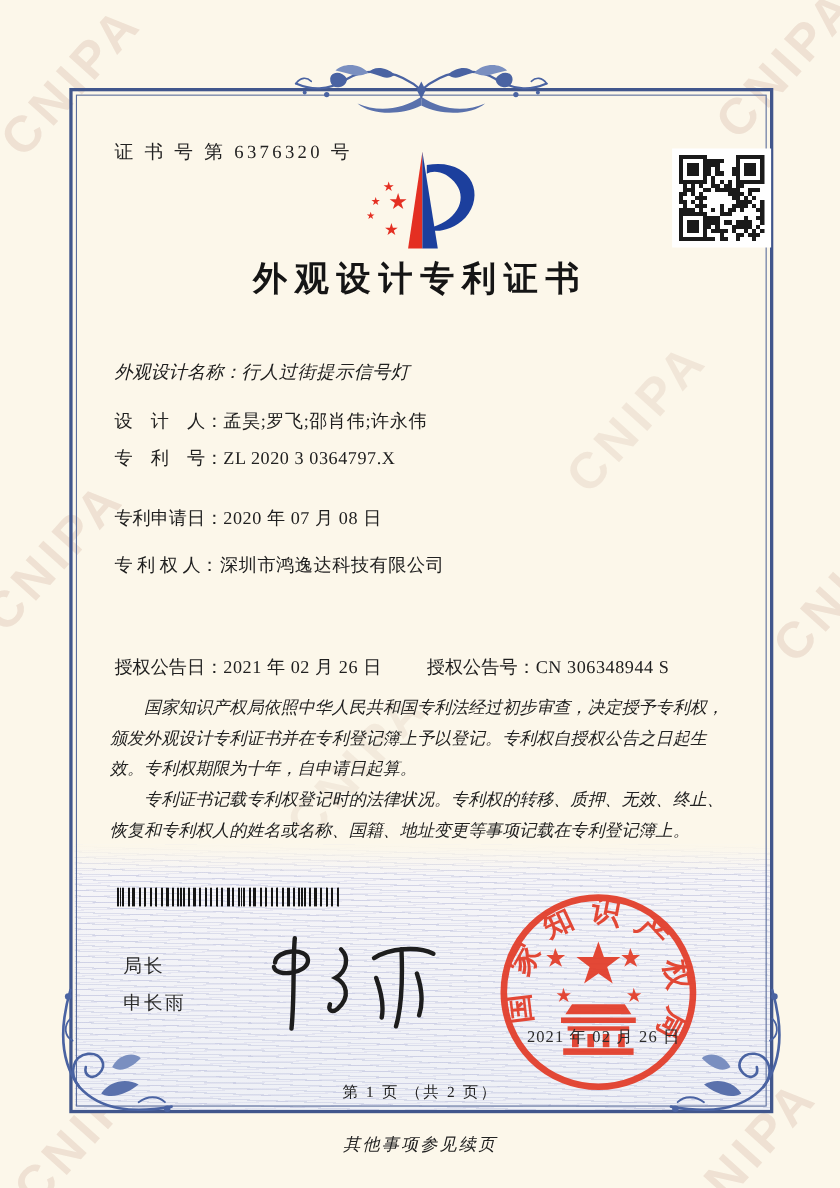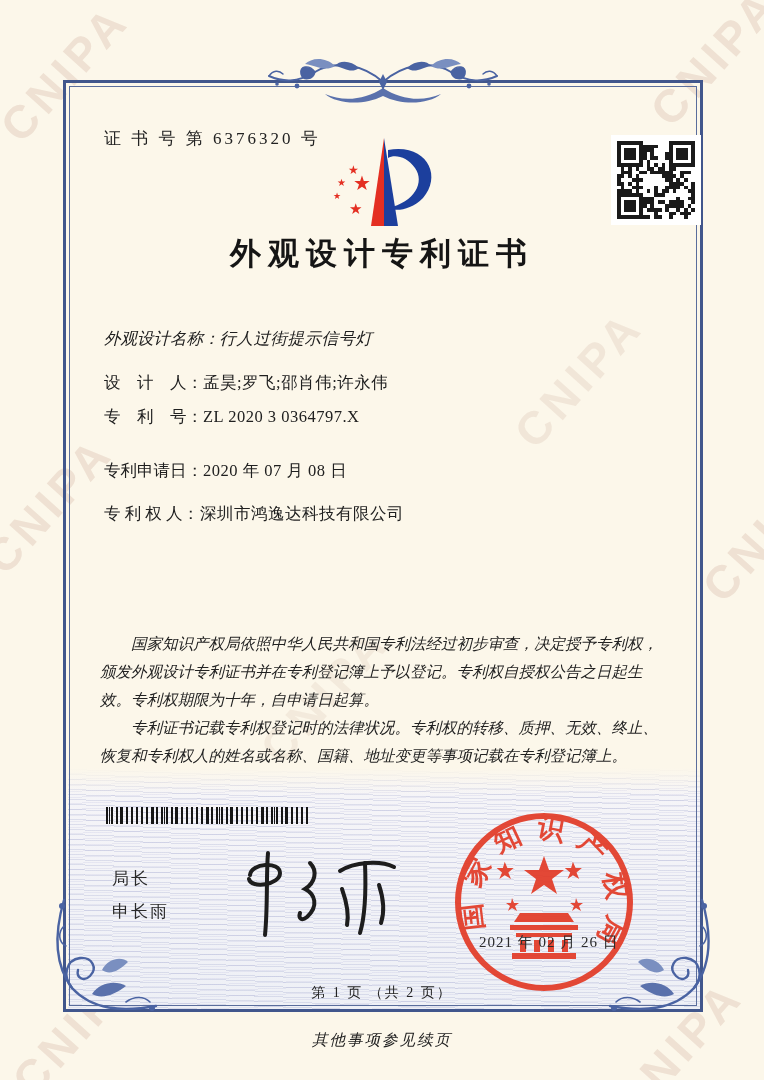--- a/index.html
+++ b/index.html
@@ -420,20 +420,24 @@
   </div>
   <div class="frow r3">
     <span class="flabel">专　利　号：</span><span class="fvalue">ZL 2020 3 0364797.X</span>
   </div>
   <div class="frow r4">
     <span class="flabel">专利申请日：</span><span class="fvalue">2020 年 07 月 08 日</span>
   </div>
   <div class="frow r5">
     <span class="flabel">专 利 权 人：</span><span class="fvalue">深圳市鸿逸达科技有限公司</span>
   </div>
+  <div class="frow r7">
+    <span class="flabel">授权公告日：</span><span class="fvalue">2021 年 02 月 26 日</span>
+    <span class="grant-no"><span>授权公告号：</span><span class="fvalue">CN 306348944 S</span></span>
+  </div>
 
   <div class="paras">
     <p>国家知识产权局依照中华人民共和国专利法经过初步审查，决定授予专利权，颁发外观设计专利证书并在专利登记簿上予以登记。专利权自授权公告之日起生效。专利权期限为十年，自申请日起算。</p>
     <p>专利证书记载专利权登记时的法律状况。专利权的转移、质押、无效、终止、恢复和专利权人的姓名或名称、国籍、地址变更等事项记载在专利登记簿上。</p>
   </div>
 
   <div class="barcode"></div>
 
   <div class="sig-labels">
     <div>局长</div>

